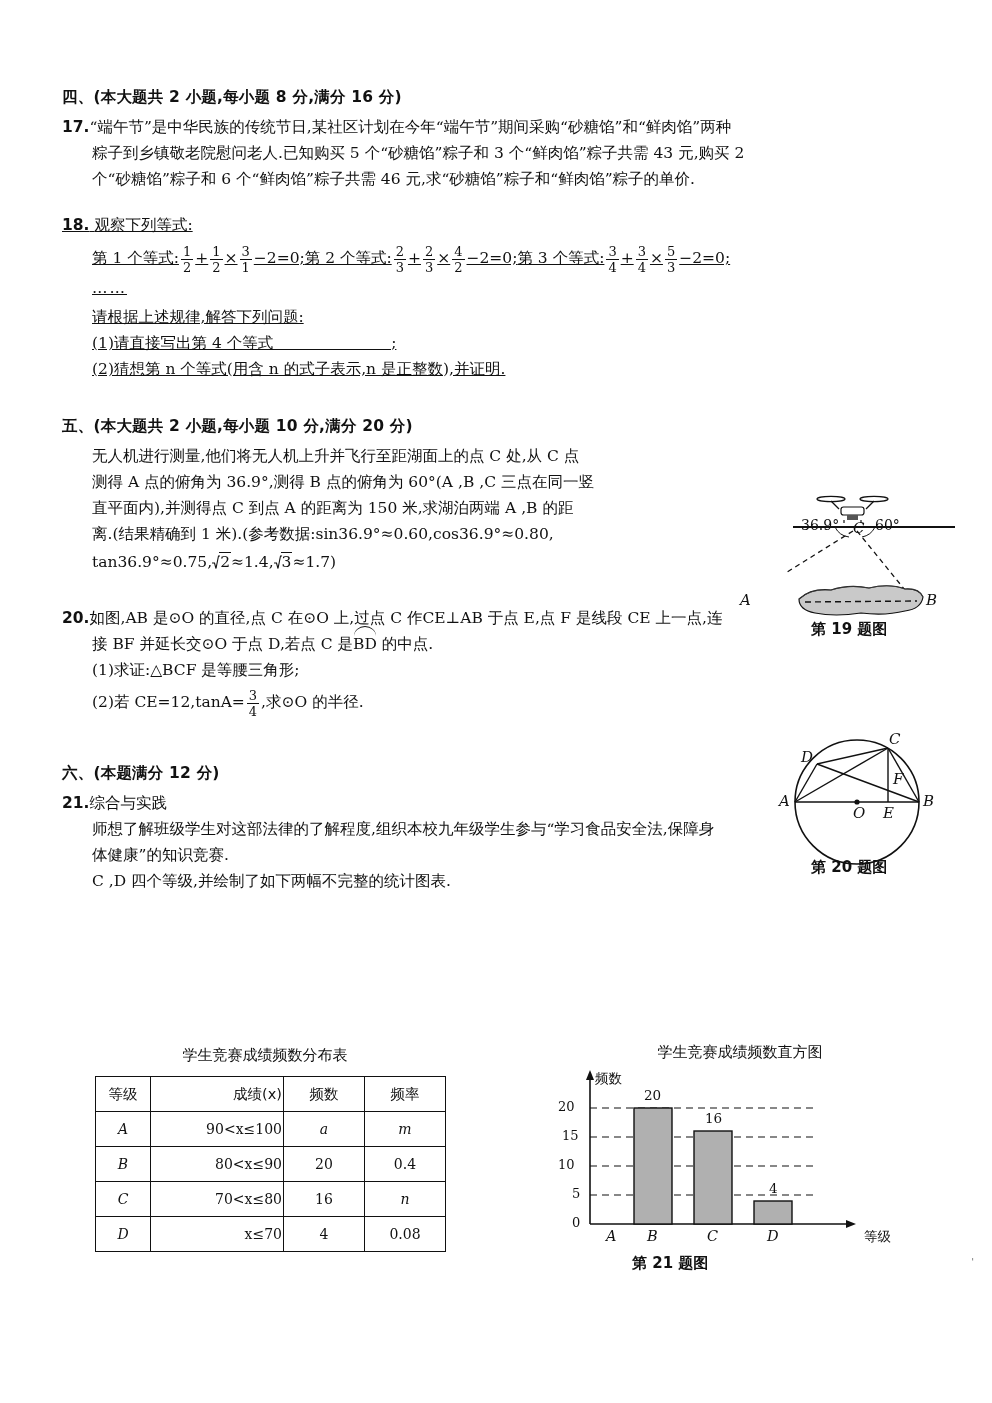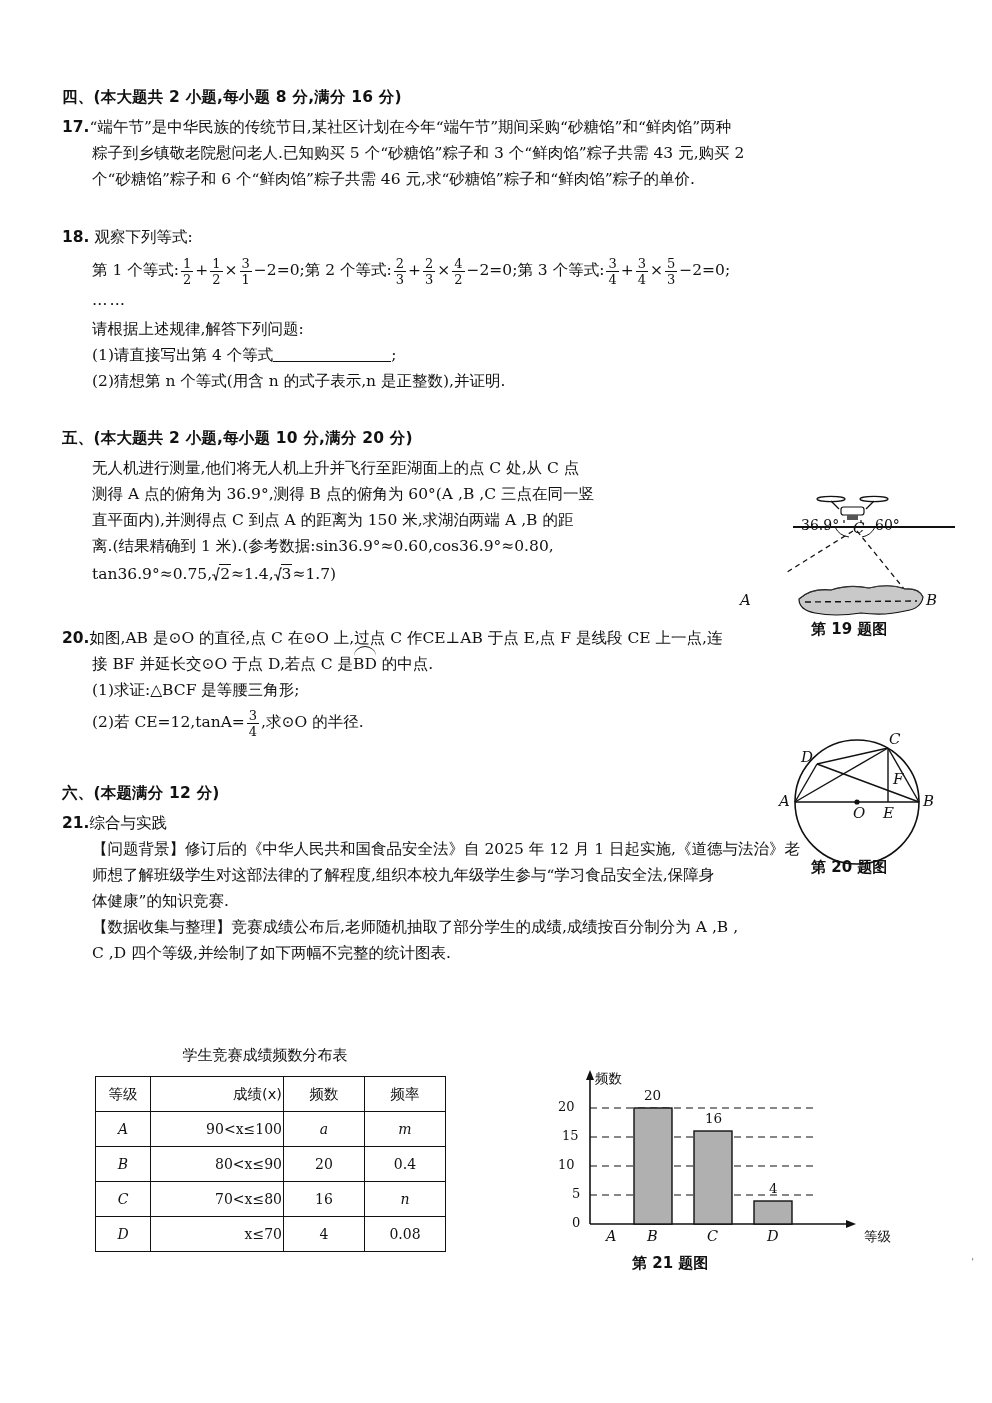--- a/index.html
+++ b/index.html
@@ -86,21 +86,21 @@
     <div class="sec-head">四、(本大题共 2 小题,每小题 8 分,满分 16 分)</div>
 
     <div class="q">
       <p class="qline hang">
         <span class="qnum">17.</span><span>“端午节”是中华民族的传统节日,某社区计划在今年“端午节”期间采购“砂糖馅”和“鲜肉馅”两种</span>
       </p>
       <p class="qline sub">粽子到乡镇敬老院慰问老人.已知购买 5 个“砂糖馅”粽子和 3 个“鲜肉馅”粽子共需 43 元,购买 2</p>
       <p class="qline sub">个“砂糖馅”粽子和 6 个“鲜肉馅”粽子共需 46 元,求“砂糖馅”粽子和“鲜肉馅”粽子的单价.</p>
     </div>
 
-    <div class="q" style="margin-top:32px;">
+    <div class="q" style="margin-top:20px;text-decoration:underline;">
       <p class="qline hang">
         <span class="qnum">18.</span>
         <span>观察下列等式:</span>
       </p>
 
       <p class="qline sub" style="line-height:40px;">
         <span>第 1 个等式:</span><span class="frac"><span class="num">1</span><span class="den">2</span></span><span>+</span><span class="frac"><span class="num">1</span><span class="den">2</span></span><span>×</span><span class="frac"><span class="num">3</span><span class="den">1</span></span><span>−2=0;</span><span>第 2 个等式:</span><span class="frac"><span class="num">2</span><span class="den">3</span></span><span>+</span><span class="frac"><span class="num">2</span><span class="den">3</span></span><span>×</span><span class="frac"><span class="num">4</span><span class="den">2</span></span><span>−2=0;</span><span>第 3 个等式:</span><span class="frac"><span class="num">3</span><span class="den">4</span></span><span>+</span><span class="frac"><span class="num">3</span><span class="den">4</span></span><span>×</span><span class="frac"><span class="num">5</span><span class="den">3</span></span><span>−2=0;</span>
       </p>
 
       <p class="qline sub" style="letter-spacing:2px;line-height:20px;">……</p>
@@ -120,47 +120,41 @@
       <p class="qline sub" style="width:690px;">离.(结果精确到 1 米).(参考数据:sin36.9°≈0.60,cos36.9°≈0.80,</p>
       <p class="qline sub" style="width:690px;line-height:30px;">
         <span>tan36.9°≈0.75,</span><span class="sqrt"><svg width="8" height="15" viewBox="0 0 8 15" style="vertical-align:-3px">
               <path d="M0 8 L2.5 8 L4 13.5 L6.5 1 L8 1" fill="none" stroke="#111" stroke-width="1.1"></path>
             </svg><span style="border-top:1.1px solid #111;padding:0 1px;margin-left:-1px;">2</span></span><span>≈1.4,</span><span class="sqrt"><svg width="8" height="15" viewBox="0 0 8 15" style="vertical-align:-3px">
               <path d="M0 8 L2.5 8 L4 13.5 L6.5 1 L8 1" fill="none" stroke="#111" stroke-width="1.1"></path>
             </svg><span style="border-top:1.1px solid #111;padding:0 1px;margin-left:-1px;">3</span></span><span>≈1.7)</span>
       </p>
     </div>
 
-    <div class="q" style="margin-top:36px;">
+    <div class="q" style="margin-top:28px;">
       <p class="qline hang">
         <span class="qnum">20.</span><span>如图,AB 是⊙O 的直径,点 C 在⊙O 上,过点 C 作CE⊥AB 于点 E,点 F 是线段 CE 上一点,连</span>
       </p>
       <p class="qline sub">
         <span>接 BF 并延长交⊙O 于点 D,若点 C 是</span><span class="arcbar">BD</span><span> 的中点.</span>
       </p>
       <p class="qline sub">(1)求证:△BCF 是等腰三角形;</p>
       <p class="qline sub" style="line-height:38px;">
         <span>(2)若 CE=12,tanA=</span><span class="frac"><span class="num">3</span><span class="den">4</span></span><span>,求⊙O 的半径.</span>
       </p>
     </div>
 
     <div class="sec-head" style="margin-top:42px;">六、(本题满分 12 分)</div>
 
     <div class="q">
       <p class="qline hang">
         <span class="qnum">21.</span><span>综合与实践</span>
       </p>
-      <p class="qline sub">
-        <span>【问题背景】</span><span>修订后的《中华人民共和国食品安全法》自 2025 年 12 月 1 日起实施,《道德与法治》老</span>
-      </p>
       <p class="qline sub">师想了解班级学生对这部法律的了解程度,组织本校九年级学生参与“学习食品安全法,保障身</p>
       <p class="qline sub">体健康”的知识竞赛.</p>
-      <p class="qline sub">
-        <span>【数据收集与整理】</span><span>竞赛成绩公布后,老师随机抽取了部分学生的成绩,成绩按百分制分为 A ,B ,</span>
-      </p>
       <p class="qline sub">C ,D 四个等级,并绘制了如下两幅不完整的统计图表.</p>
     </div>
 
   </div>
 
   <div class="fig19">
     <svg width="175" height="150" viewBox="0 0 175 150">
 
       <g stroke="#111" fill="none" stroke-width="1.2">
         <ellipse cx="44" cy="12" rx="14" ry="2.6"></ellipse>
@@ -252,20 +246,21 @@
         <tr>
           <td class="c0" style="font-style:italic">D</td>
           <td class="c1">x≤70</td>
           <td class="c2">4</td>
           <td class="c3">0.08</td>
         </tr>
       </tbody>
     </table>
   </div>
 
+  <div class="chart-title cap-center">学生竞赛成绩频数直方图</div>
 
   <div class="chart">
     <svg width="390" height="190" viewBox="0 0 390 190">
 
       <line x1="42" y1="8" x2="42" y2="156" stroke="#111" stroke-width="1.6"></line>
       <polygon points="42,2 38,12 46,12" fill="#111"></polygon>
       <line x1="42" y1="156" x2="300" y2="156" stroke="#111" stroke-width="1.6"></line>
       <polygon points="308,156 298,152 298,160" fill="#111"></polygon>
 
       <line x1="42" y1="127" x2="268" y2="127" stroke="#111" stroke-width="1.2" stroke-dasharray="7,5"></line>

